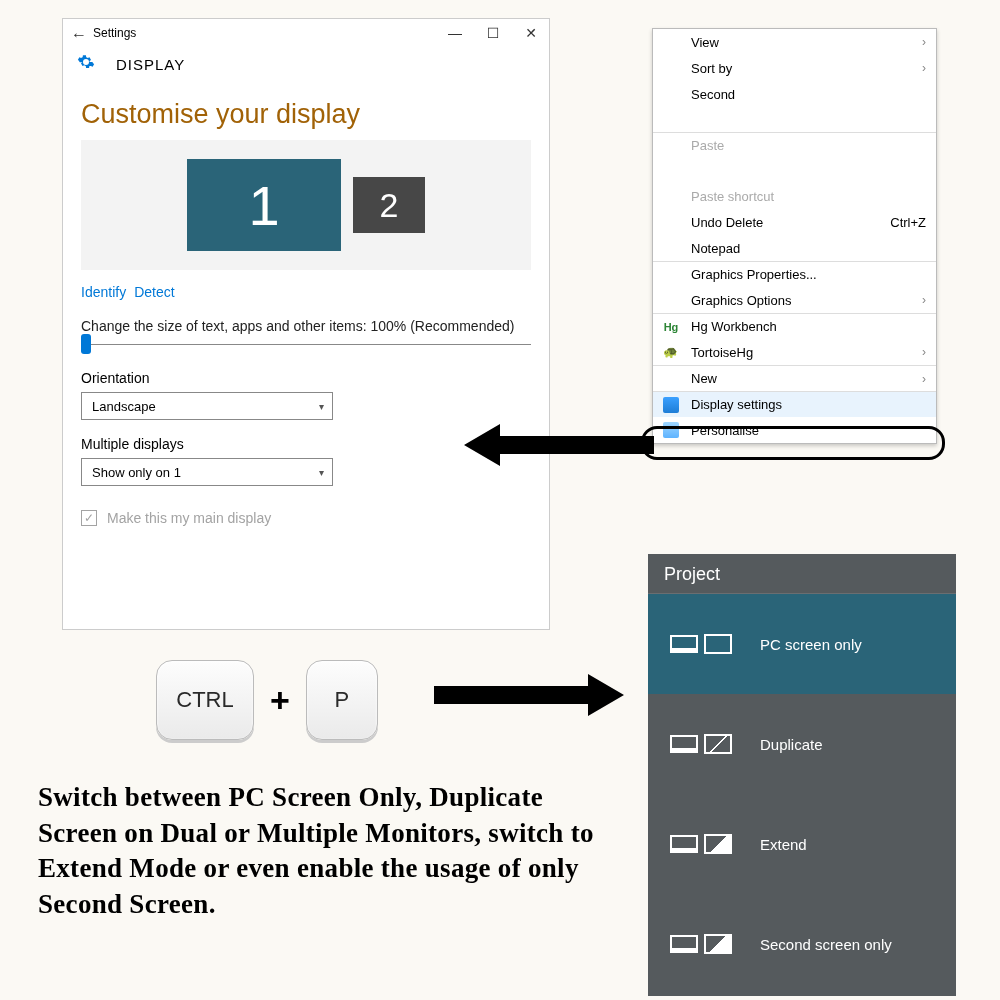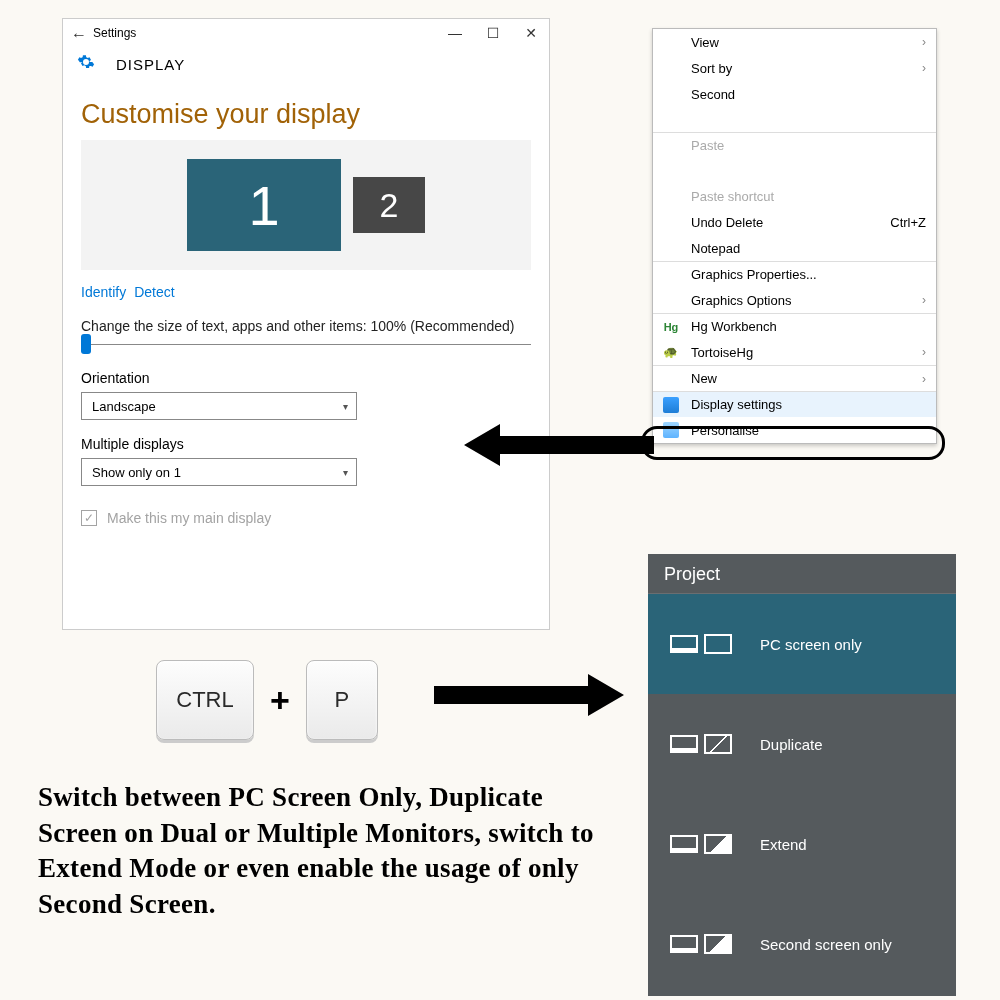--- a/index.html
+++ b/index.html
@@ -21,21 +21,21 @@
 .monitor.primary { width: 154px; height: 92px; background: #2a6478; font-size: 56px; }
 .monitor.secondary { width: 72px; height: 56px; background: #474747; font-size: 34px; }
 .links-row { display: flex; gap: 8px; padding: 14px 18px 4px; font-size: 14px; }
 .links-row a { color: #0078d7; text-decoration: none; }
 .slider-label { padding: 14px 18px 6px; font-size: 14px; color: #222; }
 .slider-wrap { padding: 0 18px 6px; }
 .slider-track { position: relative; width: 100%; height: 8px; }
 .slider-line { position: absolute; left: 8px; right: 0; top: 50%; height: 1px; background: #888; }
 .slider-thumb { position: absolute; left: 0; top: -6px; width: 10px; height: 20px; background: #0078d7; border-radius: 3px; }
 .field-label { padding: 16px 18px 6px; font-size: 14px; }
-.dropdown { margin: 0 18px; width: 276px; height: 28px; border: 1px solid #888; display: flex; align-items: center; padding: 0 10px; font-size: 13px; background: #fff; position: relative; }
+.dropdown { margin: 0 18px; width: 252px; height: 28px; border: 1px solid #888; display: flex; align-items: center; padding: 0 10px; font-size: 13px; background: #fff; position: relative; }
 .dropdown .chev { position: absolute; right: 8px; font-size: 10px; color: #555; }
 .checkbox-row { padding: 24px 18px 0; display: flex; align-items: center; gap: 10px; color: #a3a3a3; font-size: 14px; }
 .checkbox { width: 16px; height: 16px; border: 1px solid #a3a3a3; display: flex; align-items: center; justify-content: center; font-size: 12px; }
 
 
 .context-menu { position: absolute; left: 652px; top: 28px; width: 285px; background: #fff; border: 1px solid #bbb; font-size: 13px; box-shadow: 0 2px 4px rgba(0,0,0,.2); }
 .cm-item { display: flex; align-items: center; height: 26px; padding: 0 8px 0 38px; position: relative; }
 .cm-item.sep-before { border-top: 1px solid #ddd; }
 .cm-item.disabled { color: #aaa; margin-top: 25px; }
 .cm-item .arrow { position: absolute; right: 10px; color: #888; font-size: 12px; }
@@ -48,21 +48,21 @@
 .cm-icon.hg { display:flex; align-items:center; justify-content:center; font-size:11px; font-weight:bold; color:#2d8536; }
 .cm-icon.tort { display:flex; align-items:center; justify-content:center; font-size:12px; }
 
 
 .arrow-left { position: absolute; left: 464px; top: 424px; }
 .arrow-right { position: absolute; left: 434px; top: 674px; }
 .big-arrow { display: block; }
 
 
 .key-row { position: absolute; left: 156px; top: 660px; display: flex; align-items: center; gap: 10px; }
-.key { width: 98px; height: 80px; background: linear-gradient(#fdfdfd,#eaeaea); border: 1px solid #bbb; border-radius: 8px; box-shadow: 0 3px 0 #ccc, inset 0 1px 3px #fff; display:flex; align-items:center; justify-content:center; font-size:22px; font-weight:500; color:#2a2a2a; }
+.key { width: 98px; height: 80px; background: linear-gradient(#fdfdfd,#eaeaea); border: 1px solid #bbb; border-radius: 16px; box-shadow: 0 3px 0 #ccc, inset 0 1px 3px #fff; display:flex; align-items:center; justify-content:center; font-size:22px; font-weight:500; color:#2a2a2a; }
 .key.small { width: 72px; }
 .plus { font-size: 34px; font-weight: 900; padding: 0 6px; }
 
 
 .caption { position: absolute; left: 38px; top: 780px; width: 560px; font-family: Georgia, "Times New Roman", serif; font-weight: 900; font-size: 27px; line-height: 1.32; color: #000; letter-spacing: .3px; font-stretch: condensed; }
 
 
 .project-panel { position: absolute; left: 648px; top: 554px; width: 308px; height: 442px; background: #555a5d; color: #fff; }
 .project-panel .pp-title { font-size: 18px; padding: 10px 16px 8px; border-bottom: 1px solid #6a6e71; position: relative; }
 .pp-title .expand { position:absolute; left:-8px; top:12px; font-size:18px;}

